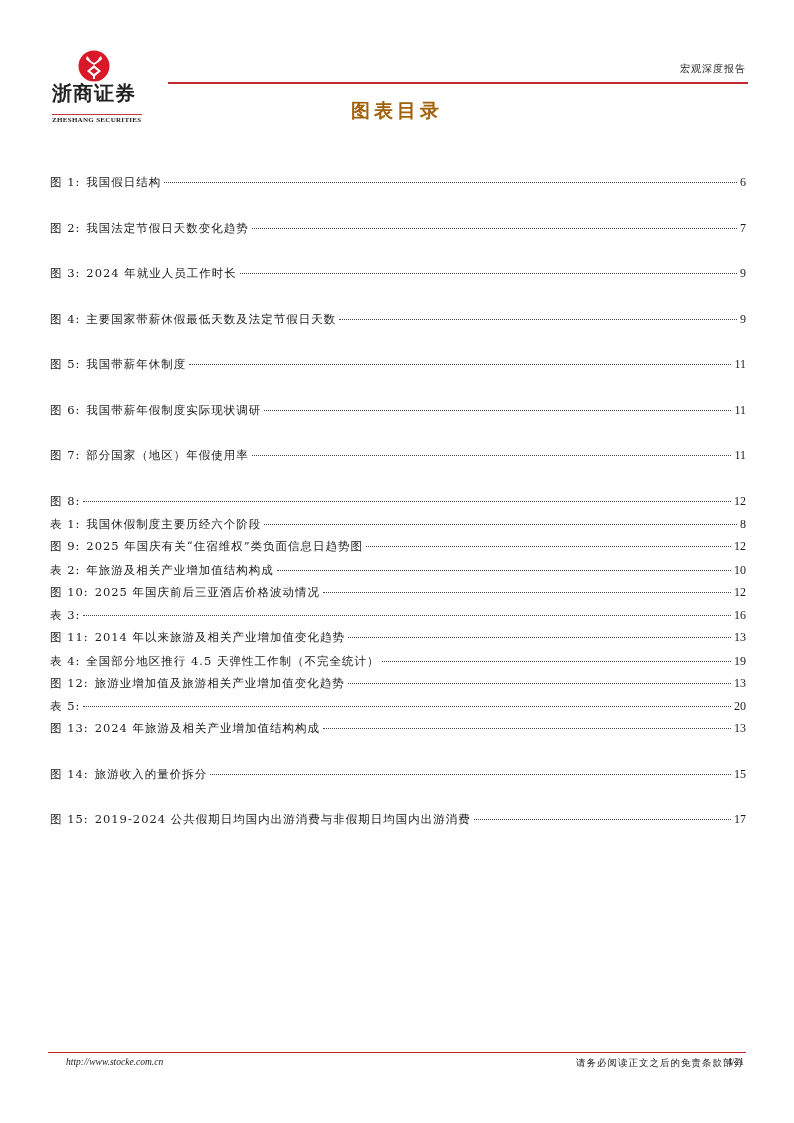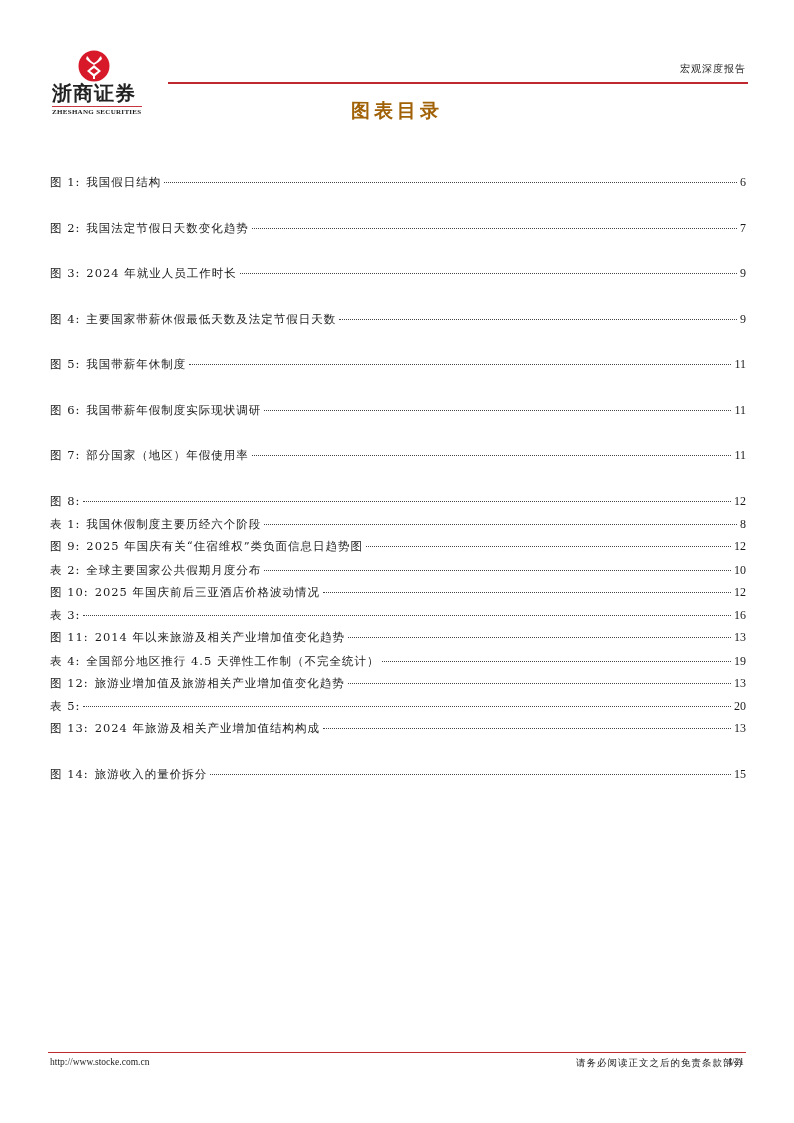--- a/index.html
+++ b/index.html
@@ -40,21 +40,21 @@
       color: #222;
       line-height: 22px;
     }
     .logo-en {
       font-family: "Liberation Serif", serif;
       font-size: 7px;
       font-weight: bold;
       color: #222;
       letter-spacing: 0.3px;
       border-top: 1px solid #c9353f;
-      margin-top: 2px;
+      margin-top: 10px;
       padding-top: 1px;
       line-height: 8px;
     }
     .header-line {
       position: absolute;
       left: 168px; top: 82px;
       width: 580px; height: 2px;
       background: #c0282f;
     }
     .report-type {
@@ -117,22 +117,23 @@
       background: #c0282f;
     }
     .footer {
       position: absolute;
       left: 50px; top: 1057px;
       width: 694px;
       font-size: 9.5px;
       color: #222;
     }
     .footer-url {
-      position: absolute; left: 0; top: 0;
-      font-family: "Liberation Serif", serif;
+      position: absolute; left: 16px; top: 0;
+      font-family: "Liberation Serif", serif;
+      font-style: italic;
     }
     .footer-page {
       position: absolute; left: 0; width: 694px; top: 0;
       text-align: right;
       font-family: "Liberation Serif", serif;
     }
     .footer-disclaimer {
       position: absolute; right: 0; top: 0;
       letter-spacing: 1px;
     }
@@ -239,31 +240,37 @@
     <span class="toc-title">2024 年旅游及相关产业增加值结构构成</span>
     <span class="toc-dots"></span>
     <span class="toc-page">13</span>
   </div>
     <div class="toc-row">
     <span class="toc-label">图 14:</span>
     <span class="toc-title">旅游收入的量价拆分</span>
     <span class="toc-dots"></span>
     <span class="toc-page">15</span>
   </div>
+    <div class="toc-row">
+    <span class="toc-label">图 15:</span>
+    <span class="toc-title">2019-2024 公共假期日均国内出游消费与非假期日均国内出游消费</span>
+    <span class="toc-dots"></span>
+    <span class="toc-page">17</span>
+  </div>
   </div>
 <div class="toc toc-tables" id="tables-list">
     <div class="toc-row">
     <span class="toc-label">表 1:</span>
     <span class="toc-title">我国休假制度主要历经六个阶段</span>
     <span class="toc-dots"></span>
     <span class="toc-page">8</span>
   </div>
     <div class="toc-row">
     <span class="toc-label">表 2:</span>
-    <span class="toc-title">全球主要国家公共假期月度分布</span>
+    <span class="toc-title">年旅游及相关产业增加值结构构成</span>
     <span class="toc-dots"></span>
     <span class="toc-page">10</span>
   </div>
     <div class="toc-row">
     <span class="toc-label">表 3:</span>
     <span class="toc-dots"></span>
     <span class="toc-page">16</span>
   </div>
     <div class="toc-row">
     <span class="toc-label">表 4:</span>

